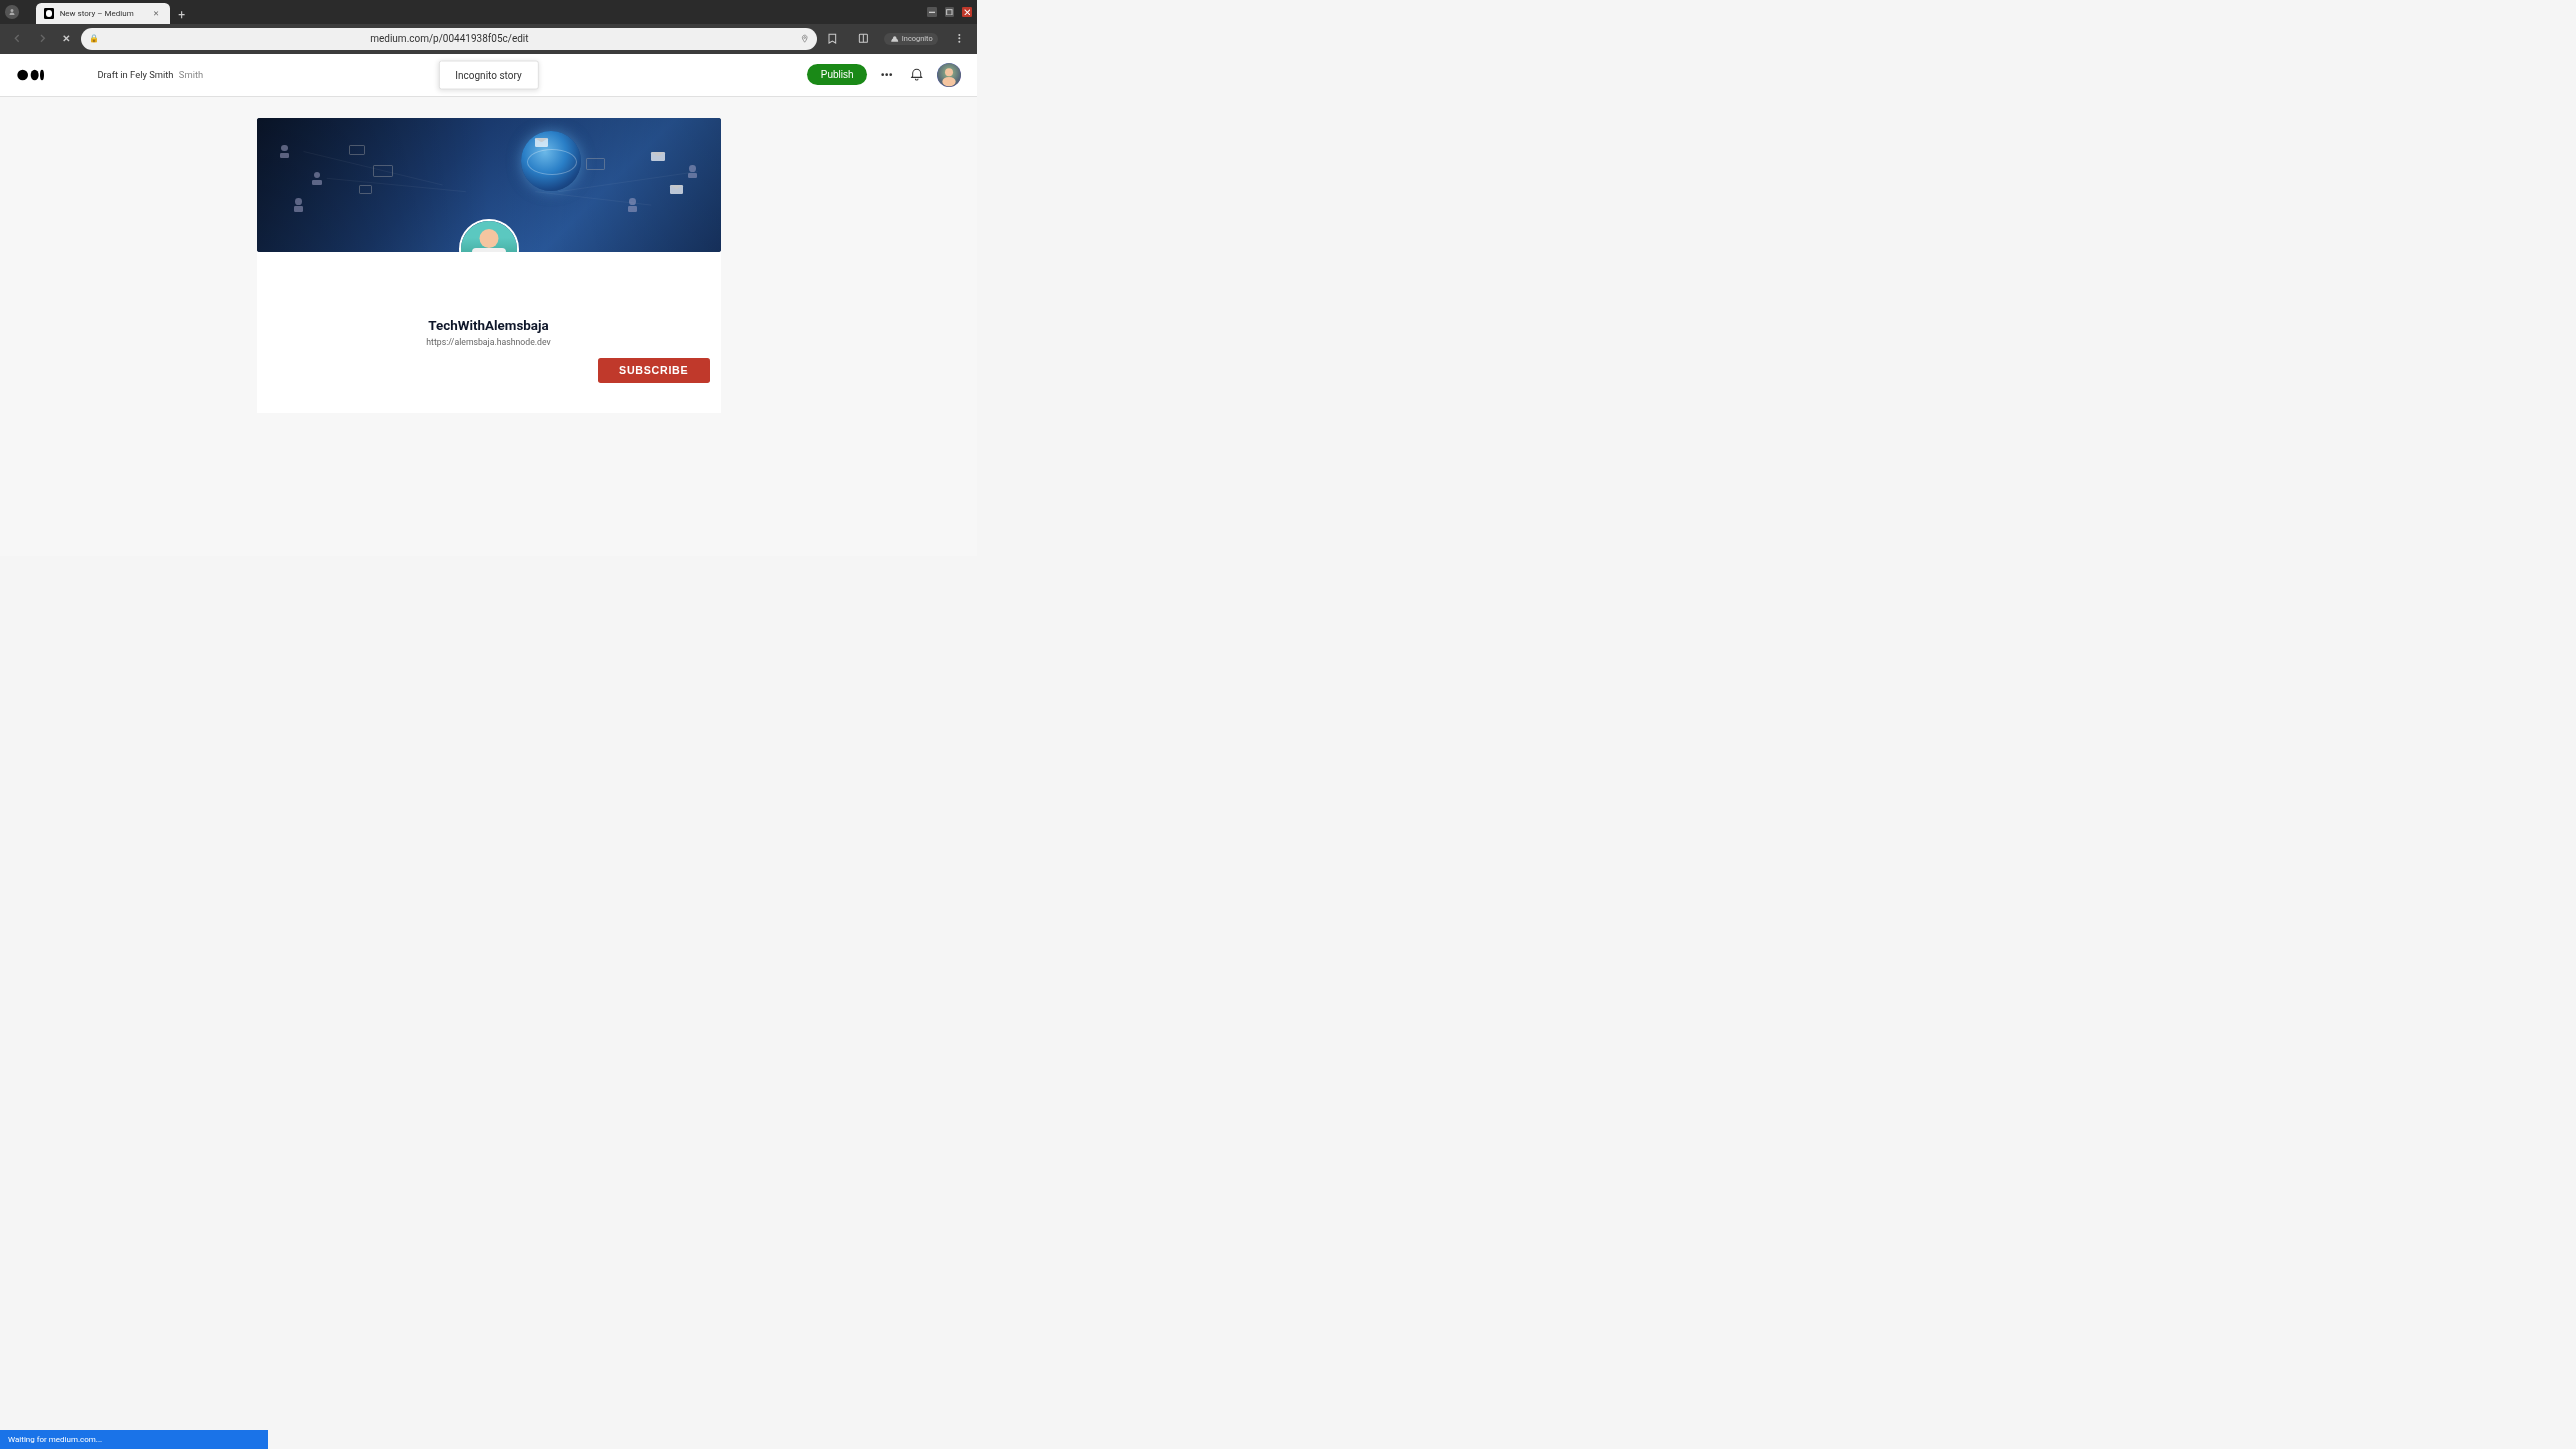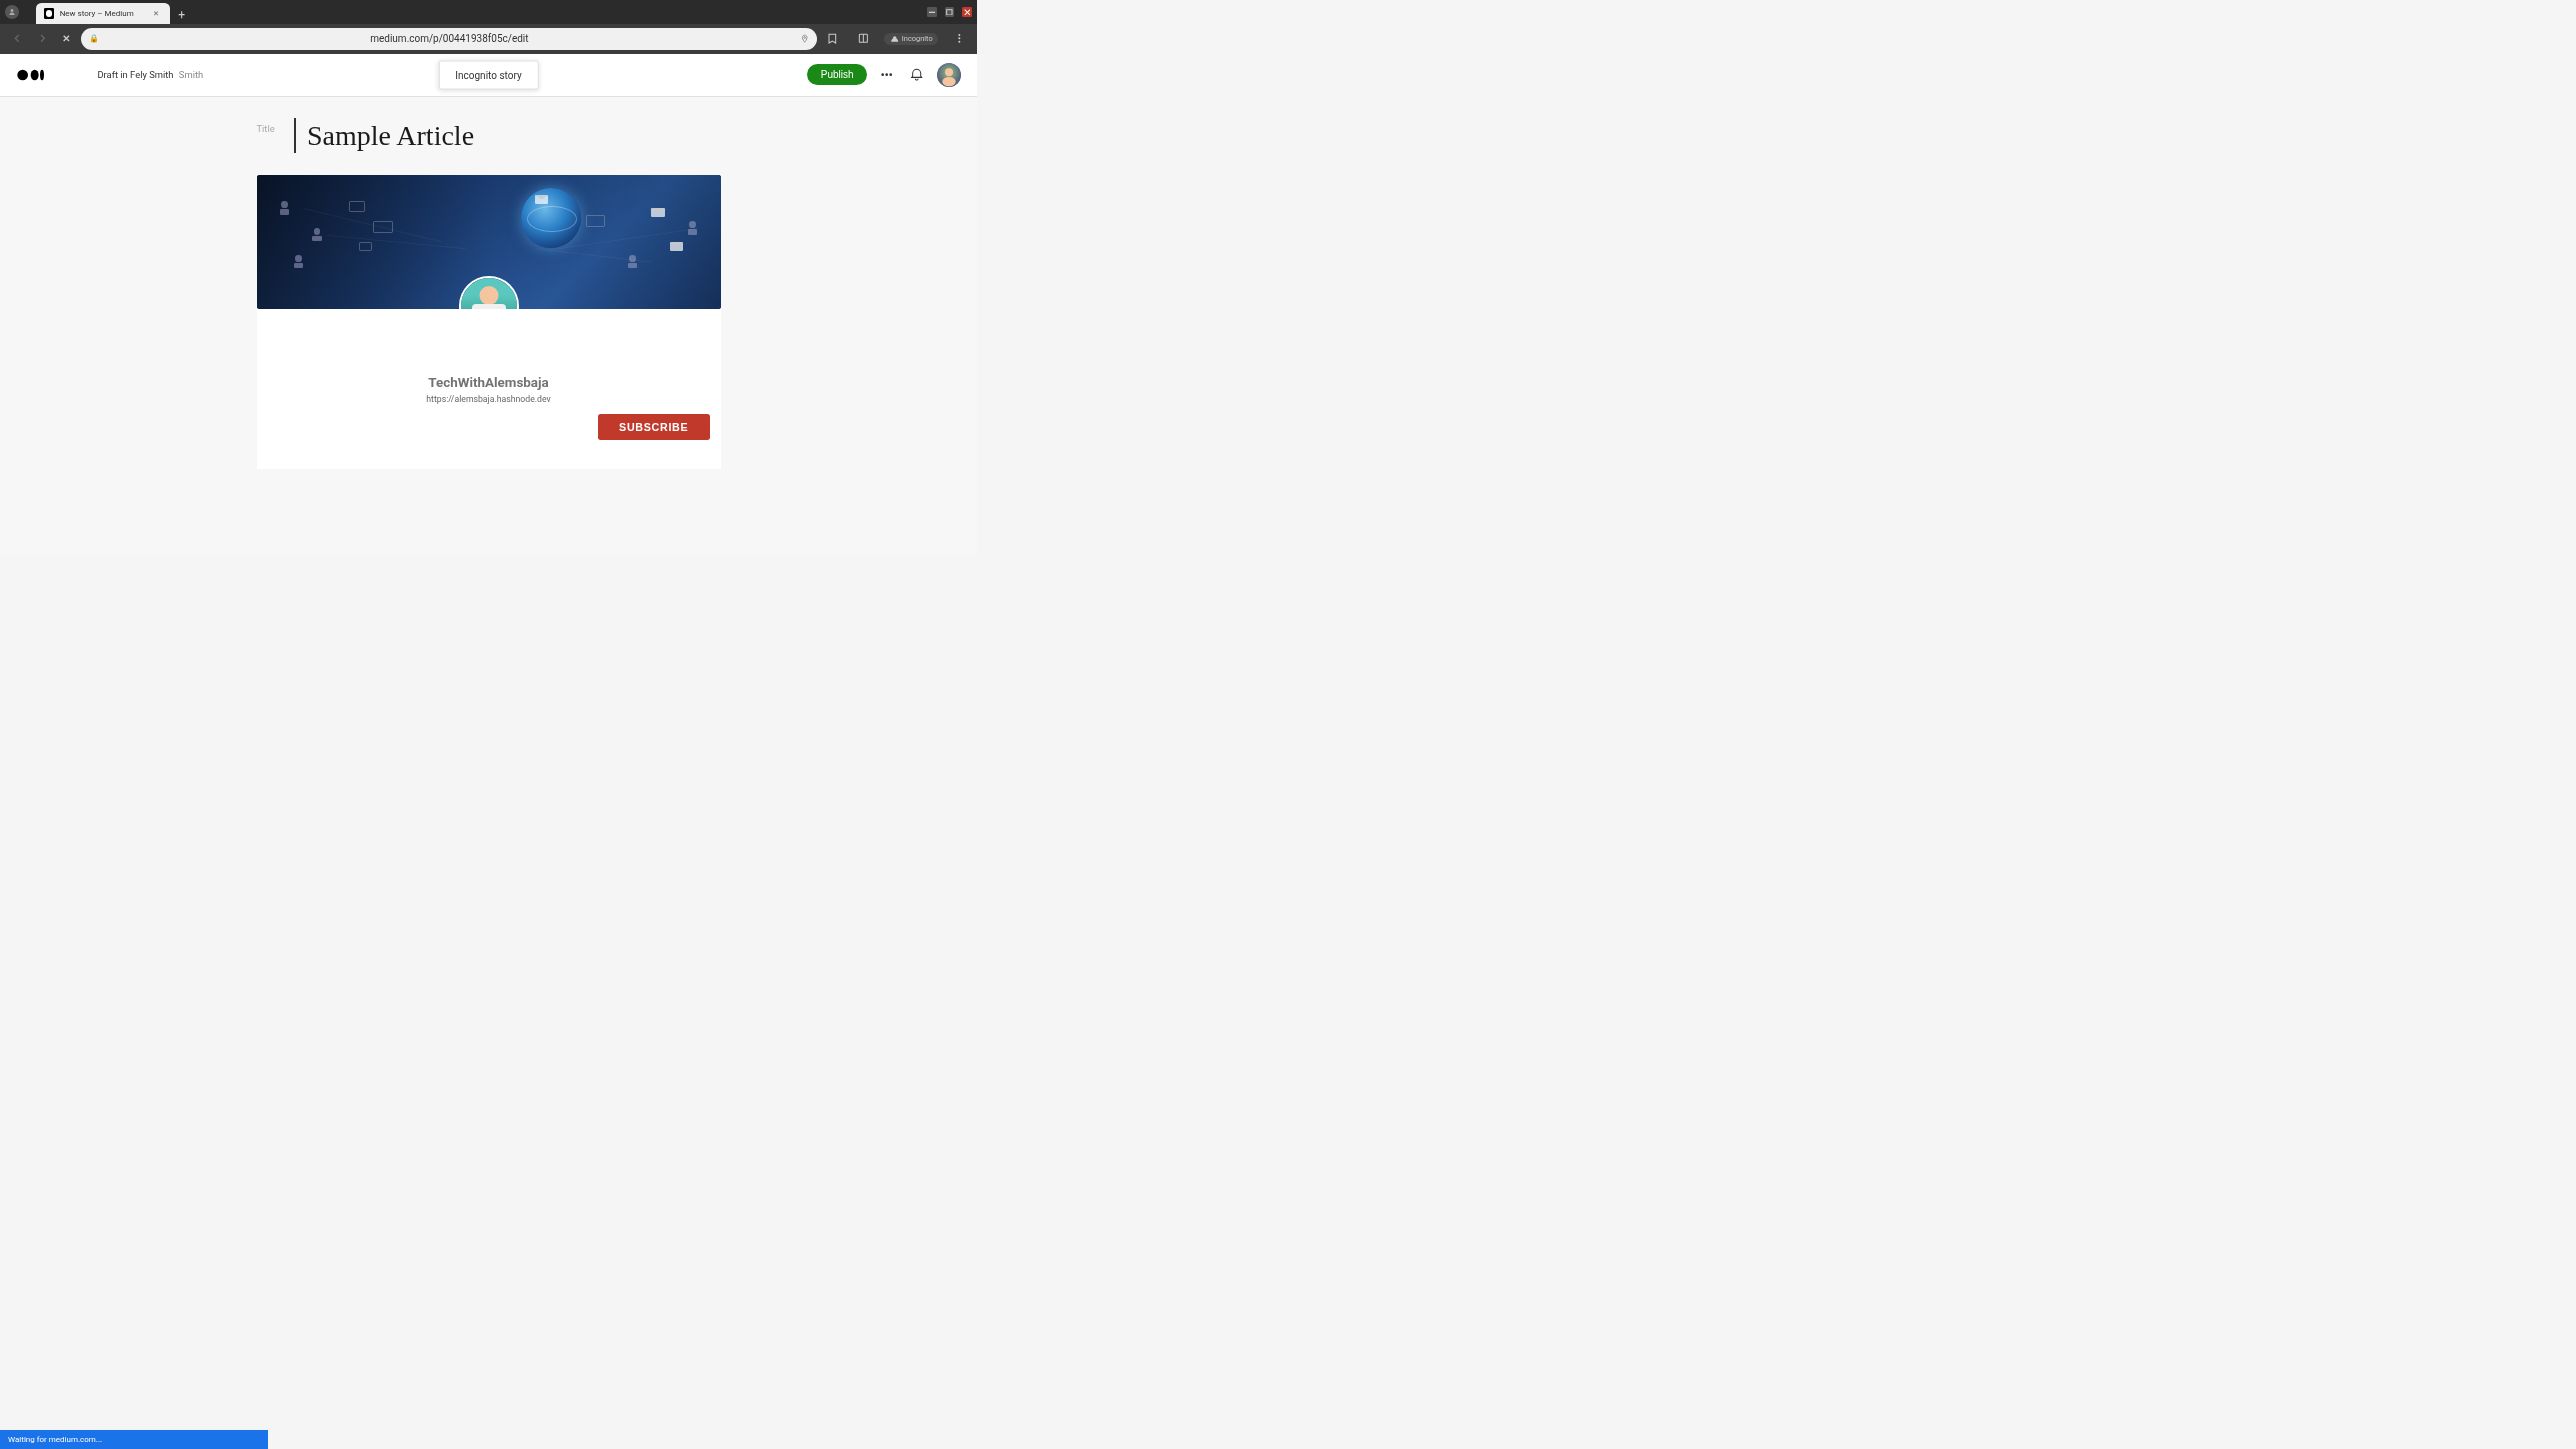--- a/index.html
+++ b/index.html
@@ -457,21 +457,21 @@
       position: absolute;
       bottom: 0;
       left: 50%;
       transform: translateX(-50%);
     }
 
     .channel-name {
       text-align: center;
       font-size: 13.4px;
       font-weight: 700;
-      color: #737373;
+      color: #0f172a;
       margin-top: 34px;
       margin-bottom: 4px;
     }
 
     .channel-url {
       text-align: center;
       font-size: 8.7px;
       color: #666;
       margin-bottom: 10.7px;
     }
@@ -691,25 +691,20 @@
           <circle cx="18" cy="14" r="6" fill="#f5c5a0"></circle>
           <ellipse cx="18" cy="28" rx="10" ry="7" fill="#f5c5a0"></ellipse>
         </svg>
       </div>
     </div>
   </div>
 
   <div class="editor-area">
     <div class="editor-container">
 
-      <div class="title-row">
-        <span class="title-label">Title</span>
-        <div class="title-divider"></div>
-        <h1 class="article-title">Sample Article</h1>
-      </div>
 
       <div>
         <div class="article-image-container">
 
           <div class="tech-image">
 
             <div class="tech-overlay"></div>
 
             <div class="globe-element"></div>
 

